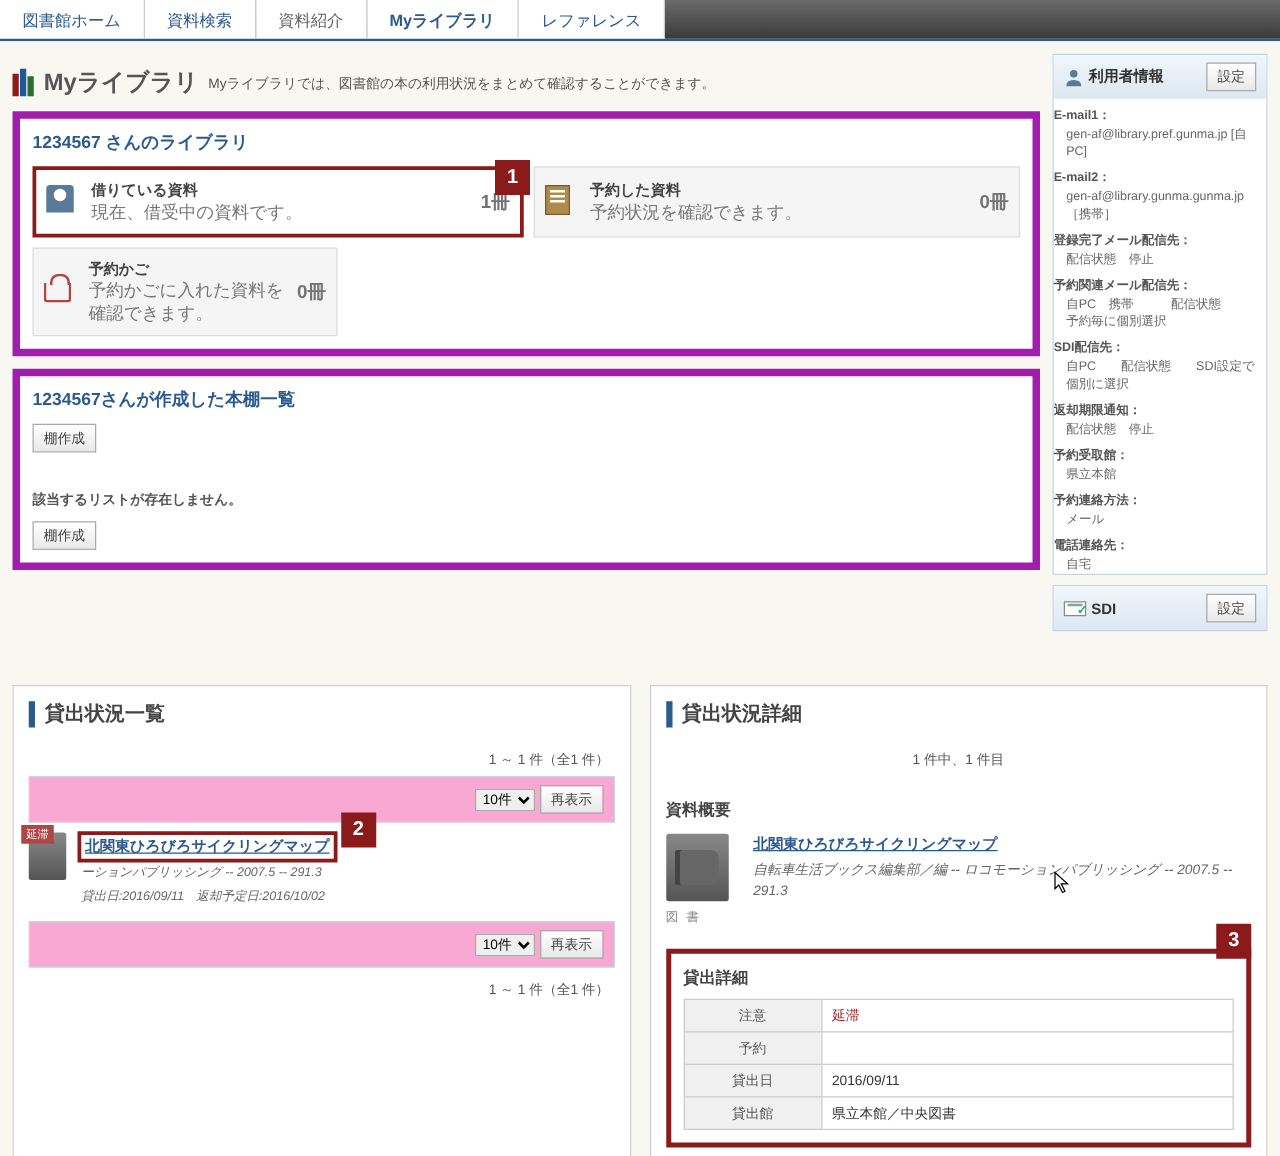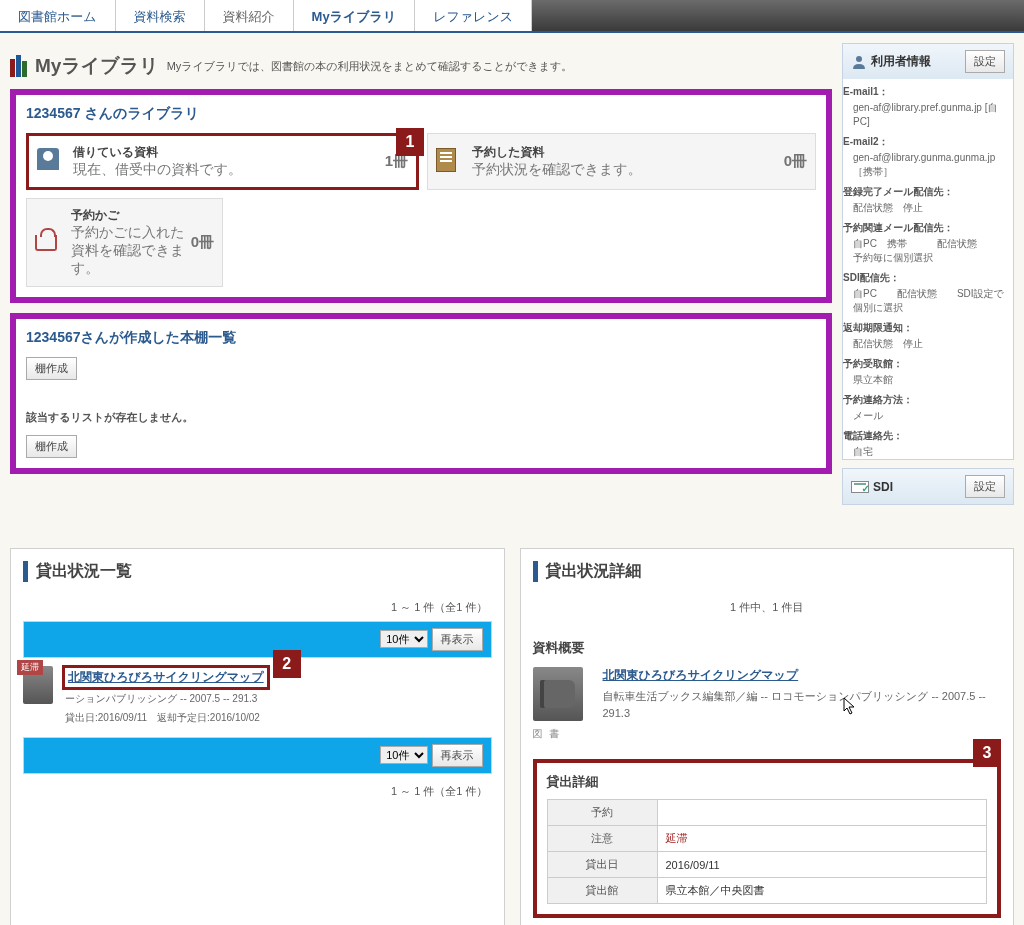--- a/index.html
+++ b/index.html
@@ -22,50 +22,50 @@
 .panel { background: #fff; border: 6px solid #a21caf; padding: 10px; margin-bottom: 10px; }
 .panel-title { font-size: 14px; color: #2b5a8e; font-weight: bold; margin-bottom: 10px; }
 .status-row { display: flex; gap: 8px; }
 .status-card { flex: 1; background: #f5f5f5; border: 1px solid #dcdcdc; padding: 8px; display: flex; align-items: center; position: relative; min-height: 50px; }
 .status-card.highlight { border: 3px solid #8b1a1a; background: #fff; }
 .card-icon { width: 28px; height: 28px; margin-right: 8px; flex-shrink: 0; }
 .card-text { flex: 1; }
 .card-title { font-size: 12px; font-weight: bold; color: #444; }
 .card-sub { font-size: 14px; color: #777; }
 .card-count { font-size: 15px; font-weight: bold; color: #737373; }
-.status-card.small { width: 197px; flex: none; margin-top: 8px; }
+.status-card.small { width: 244px; flex: none; margin-top: 8px; }
 .callout { position: absolute; top: -8px; right: -8px; width: 28px; height: 28px; background: #8b1a1a; color: #fff; font-size: 16px; font-weight: bold; display: flex; align-items: center; justify-content: center; z-index: 5; }
 .btn-small { background: linear-gradient(#fff, #e8e8e8); border: 1px solid #aaa; padding: 3px 8px; font-size: 11px; cursor: pointer; color: #444; }
 .no-list { font-size: 11px; font-weight: bold; color: #555; margin: 10px 0; }
 .side-panel { background: #fff; border: 1px solid #c5d3e2; margin-bottom: 8px; }
 .side-header { background: linear-gradient(#f0f6fb, #dce8f2); padding: 6px 8px; display: flex; align-items: center; justify-content: space-between; }
 .side-header-title { font-size: 12px; color: #333; font-weight: bold; display: flex; align-items: center; gap: 4px; }
 .side-body { padding: 0; font-size: 10px; color: #444; }
 .side-body .label { font-weight: bold; color: #555; margin-top: 6px; }
 .side-body .val { margin-left: 10px; color: #666; line-height: 1.4; }
 .side-body .val.first { margin-top: 2px; }
 .bottom-area { display: flex; gap: 15px; padding: 10px 10px 20px; margin-top: 15px; }
 .detail-panel { flex: 1; background: #fff; border: 1px solid #d0d0d0; padding: 12px; }
 .section-title { font-size: 16px; font-weight: bold; color: #444; border-left: 5px solid #2b5a8e; padding-left: 8px; margin-bottom: 12px; }
 .pager-text { text-align: right; font-size: 11px; color: #555; padding: 6px 4px; }
 .pager-text.center { text-align: center; }
-.filter-bar { background: #0ea5e9; border: 1px solid #c5d3e2; padding: 6px 8px; text-align: right; margin-bottom: 4px; }
+.filter-bar { background: #f9a8d4; border: 1px solid #c5d3e2; padding: 6px 8px; text-align: right; margin-bottom: 4px; }
 .filter-bar select { border: 1px solid #aaa; font-size: 11px; padding: 1px; }
 .book-entry { position: relative; padding: 6px 4px 12px; }
 .book-icon { position: absolute; left: 0; top: 4px; width: 30px; height: 38px; background: linear-gradient(#888, #555); border-radius: 2px; }
 .book-icon.big { width: 50px; height: 54px; position: static; margin-bottom: 6px; display: flex; align-items: center; justify-content: center; }
 .book-icon.big:after { content:''; width:35px; height:28px; background:#666; border-radius:2px 6px 6px 2px; box-shadow: inset 4px 0 0 #444;}
 .book-icon-wrap{ display:flex; flex-direction:column; align-items:flex-start; width:56px;}
 .book-type-label{ font-size:10px; color:#888; letter-spacing:2px;}
 .overdue-badge { position: absolute; left: -6px; top: -2px; background: #b04545; color: #fff; font-size: 9px; padding: 1px 4px; z-index:2;}
 .book-info { margin-left: 38px; }
 .book-link { color: #2b5a8e; font-weight: bold; text-decoration: underline; font-size: 12px; }
 .book-link.highlight { background: #fff; outline: 3px solid #8b1a1a; padding: 1px 3px; position: relative; display: inline-block; }
 .book-link.highlight .callout { right: -34px; top: -18px; }
-.meta { font-size: 10px; color: #666; margin-top: 4px; line-height: 1.5; }
+.meta { font-size: 10px; color: #666; margin-top: 4px; line-height: 1.5; font-style: italic; }
 .sub-title { font-size: 13px; font-weight: bold; color: #444; margin: 18px 0 10px; }
 .overview-row { display: flex; gap: 14px; align-items: flex-start; }
 .overview-text { flex: 1; }
 .detail-table-wrap { border: 4px solid #8b1a1a; padding: 10px; margin-top: 18px; position: relative; }
 .detail-table-wrap .callout { top: -24px; right: -4px; }
 .detail-table { width: 100%; border-collapse: collapse; margin-top: 8px; }
 .detail-table th, .detail-table td { border: 1px solid #ccc; padding: 5px 8px; font-size: 11px; text-align: left; }
 .detail-table th { background: #f0f0f0; width: 110px; text-align: center; color: #555; font-weight: normal; }
 .overdue-text { color: #a02020; }
 .user-icon { width: 16px; height: 16px; display: inline-block; }
@@ -239,26 +239,26 @@
           <path d="M1 1 L1 14 L4 11 L7 17 L9 16 L6 10 L11 10 Z" fill="#fff" stroke="#000" stroke-width="1"></path>
         </svg>
     </div>
 
     <div class="detail-table-wrap">
       <div class="callout">3</div>
       <div class="sub-title" style="margin:0 0 6px;">貸出詳細</div>
       <table class="detail-table">
         <tbody>
             <tr>
+              <th>注意</th>
+              <td class="overdue-text">延滞</td>
+            </tr>
+        <tr>
               <th>予約</th>
               <td></td>
-            </tr>
-        <tr>
-              <th>注意</th>
-              <td class="overdue-text">延滞</td>
             </tr>
         <tr>
               <th>貸出日</th>
               <td>2016/09/11</td>
             </tr>
         <tr>
               <th>貸出館</th>
               <td>県立本館／中央図書</td>
             </tr>
 

